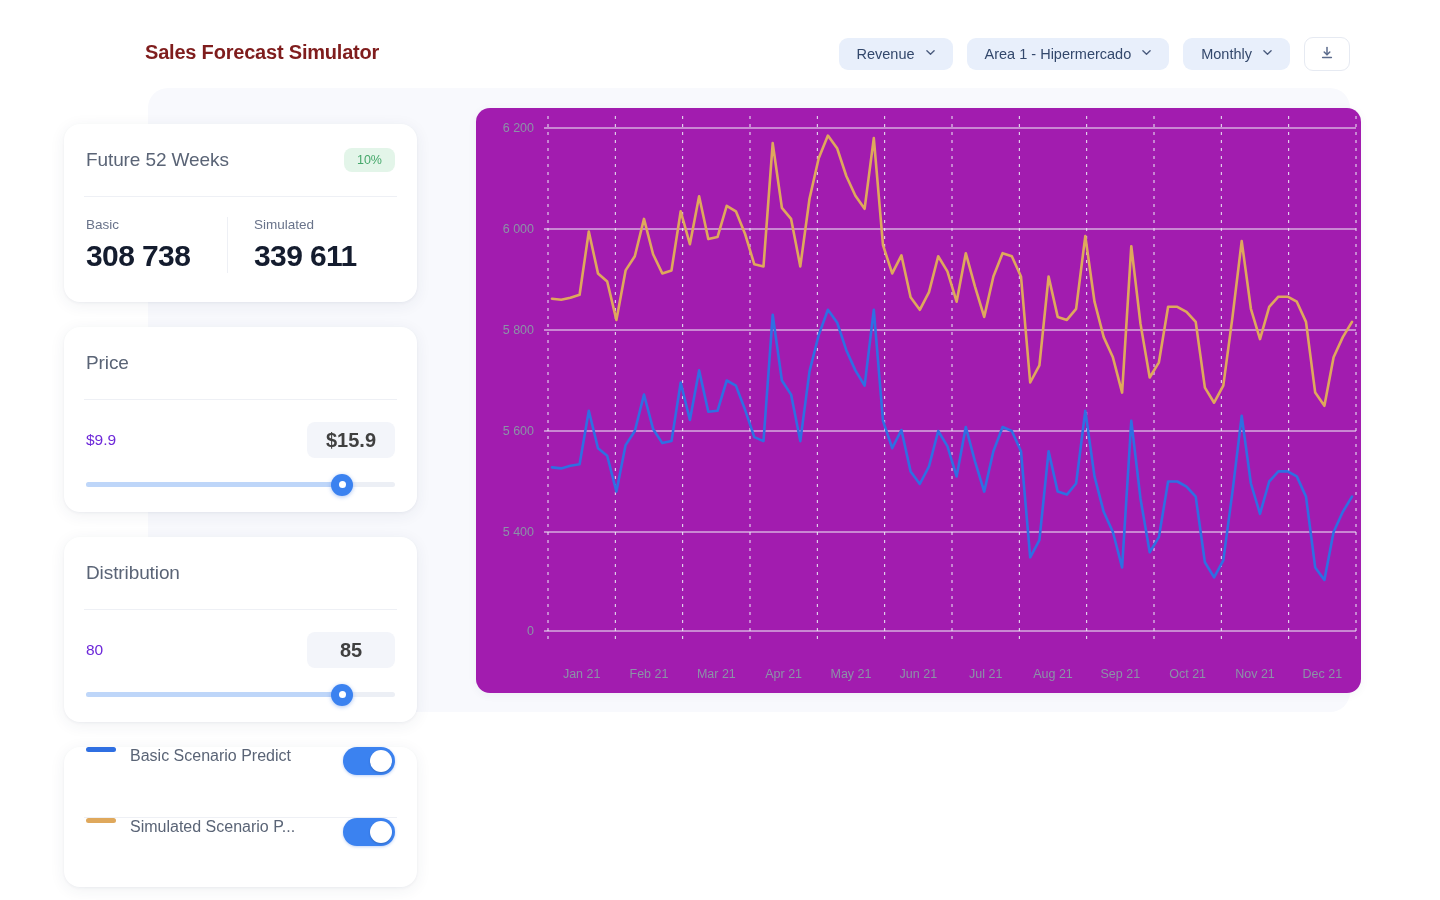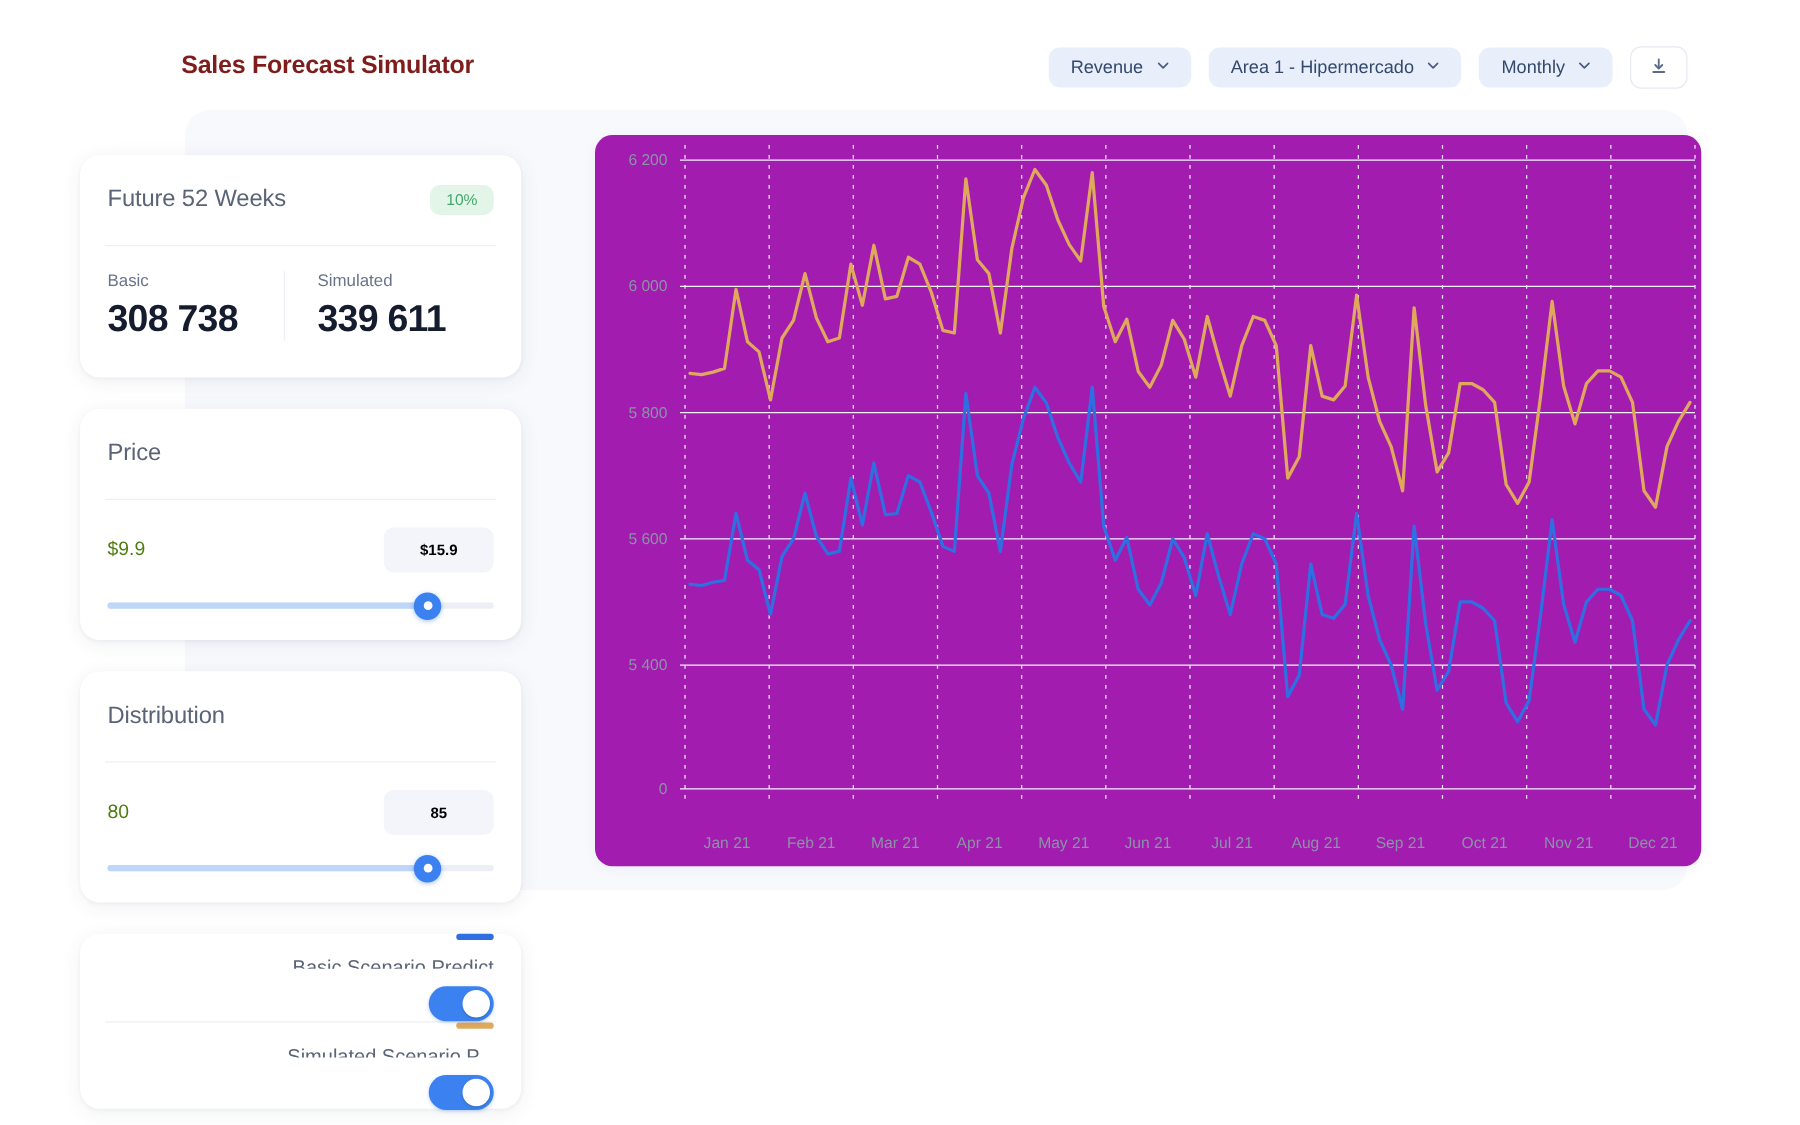--- a/index.html
+++ b/index.html
@@ -76,26 +76,26 @@
   .stat { flex: 1; }
   .stat.second { padding-left: 26px; border-left: 1px solid #eef0f5; }
   .stat-label { font-size: 13.5px; color: #69738a; margin-bottom: 7px; }
   .stat-value { font-size: 30px; font-weight: 700; color: #141c2e; letter-spacing: -0.6px; }
 
   
   .slider-row {
     display: flex; align-items: center; justify-content: space-between;
     padding: 22px 22px 0 22px;
   }
-  .slider-min { font-size: 15.5px; color: #4d7c0f; }
+  .slider-min { font-size: 15.5px; color: #6d28d9; }
   .slider-box {
     background: #f3f5fa; border-radius: 8px;
     min-width: 88px; height: 36px;
     display: flex; align-items: center; justify-content: center;
-    font-size: 12px; font-weight: 700; color: #000000;
+    font-size: 20px; font-weight: 700; color: #404040;
     cursor: text;
   }
   .track-wrap { padding: 24px 22px 0 22px; position: relative; }
   .track {
     position: relative; height: 5px; border-radius: 3px; background: #eceff5;
   }
   .track-fill {
     position: absolute; left: 0; top: 0; height: 5px;
     border-radius: 3px; background: #bed6f9;
   }
@@ -106,21 +106,21 @@
     display: flex; align-items: center; justify-content: center;
     cursor: grab;
     box-shadow: 0 1px 4px rgba(47,110,226,0.4);
   }
   .thumb::after {
     content: ""; width: 7px; height: 7px; border-radius: 50%; background: #ffffff;
   }
 
   
   .legend-row {
-    display: flex; align-items: flex-end; height: 70px; padding: 0 22px; gap: 14px; flex-direction: column;
+    display: flex; align-items: flex-start; height: 70px; padding: 0 22px; gap: 14px;
   }
   .legend-dash { width: 30px; height: 5px; border-radius: 3px; flex: 0 0 auto; }
   .legend-label {
     flex: 1; font-size: 16px; color: #5a6476;
     white-space: nowrap; overflow: hidden; text-overflow: ellipsis;
   }
   .toggle {
     width: 52px; height: 28px; border-radius: 14px; background: #3b82f0;
     position: relative; cursor: pointer; flex: 0 0 auto;
     box-shadow: 0 1px 3px rgba(47,110,226,0.3);

